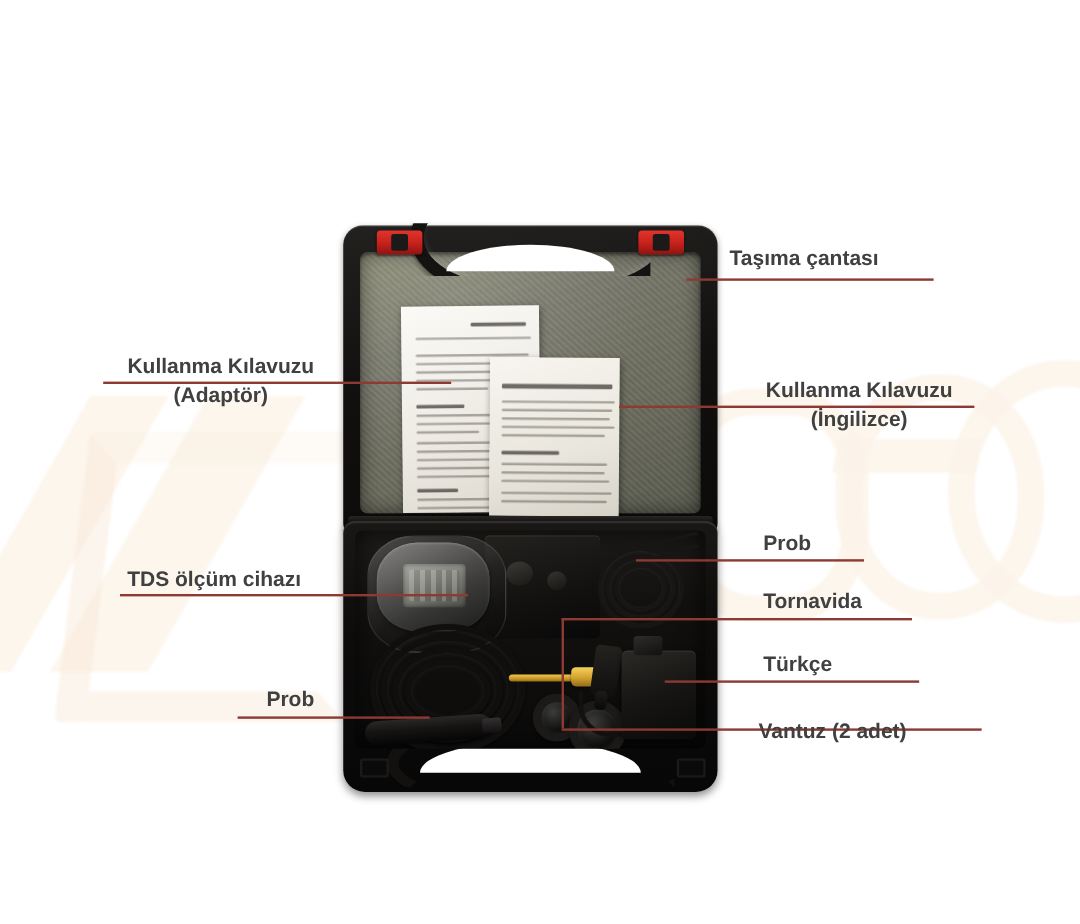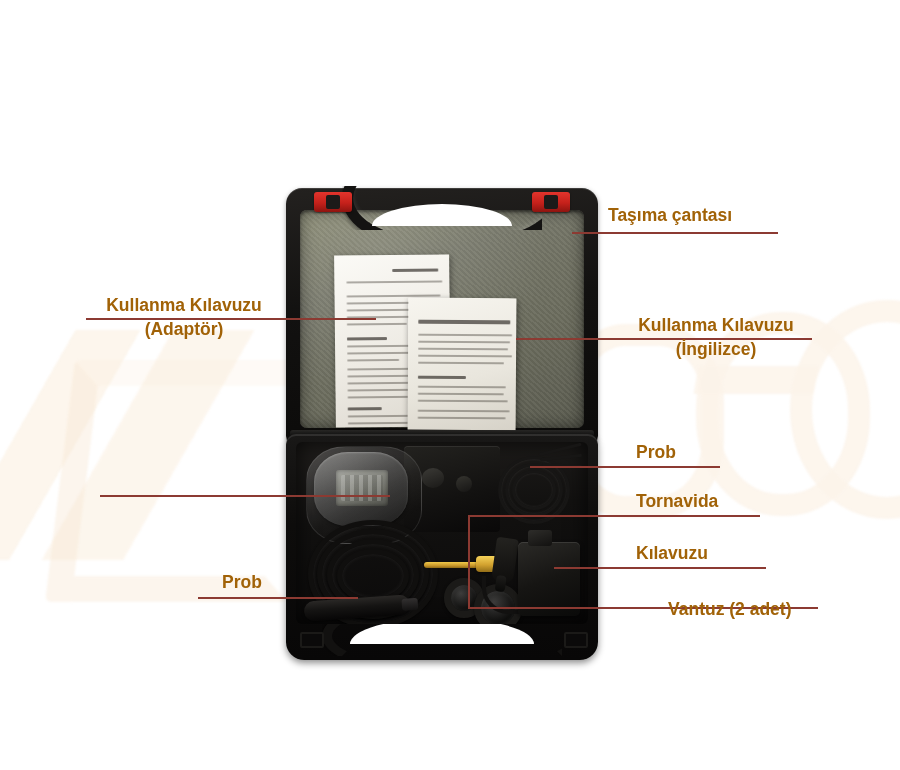--- a/index.html
+++ b/index.html
@@ -30,21 +30,21 @@
 
   
   .title{position:absolute;left:0;top:56px;width:900px;text-align:center;
     font-size:46px;font-weight:bold;color:#151515;letter-spacing:.5px;
     font-family:"Liberation Sans", sans-serif;}
 
   
   .lead{position:absolute;height:2px;background:#8c3a32;}
 
   
-  .label{position:absolute;font-size:17.5px;font-weight:bold;color:#a16207;line-height:24px;white-space:nowrap;}
+  .label{position:absolute;font-size:17.5px;font-weight:bold;color:#404040;line-height:24px;white-space:nowrap;}
   .label.c{text-align:center;}
 
   
   .case{position:absolute;left:286px;top:172px;width:312px;height:488px;}
 
   
   .lid{position:absolute;left:0;top:16px;width:312px;height:258px;
     background:linear-gradient(175deg,#23211f 0%,#121110 45%,#0b0a09 100%);
     border-radius:16px 16px 10px 10px;
     box-shadow:inset 0 1px 0 rgba(255,255,255,.14), 0 2px 5px rgba(0,0,0,.35);}
@@ -326,23 +326,24 @@
   </div>
 
   <div class="lead" style="left:530px;top:466px;width:190px;"></div>
   <div class="label" style="left:636px;top:440px;">Prob</div>
 
   <div class="lead" style="left:468px;top:515px;width:292px;"></div>
   <div class="lead" style="left:468px;top:515px;width:2px;height:92px;"></div>
   <div class="label" style="left:636px;top:489px;">Tornavida</div>
 
   <div class="lead" style="left:554px;top:567px;width:212px;"></div>
-  <div class="label" style="left:636px;top:541px;">Kılavuzu</div>
+  <div class="label" style="left:636px;top:541px;">Türkçe</div>
 
   <div class="lead" style="left:468px;top:607px;width:350px;"></div>
-  <div class="label" style="left:632px;top:597px;margin-left:36px;">Vantuz (2 adet)</div>
+  <div class="label" style="left:632px;top:597px;">Vantuz (2 adet)</div>
 
   <div class="lead" style="left:100px;top:495px;width:290px;"></div>
+  <div class="label" style="left:106px;top:470px;">TDS ölçüm cihazı</div>
 
   <div class="lead" style="left:198px;top:597px;width:160px;"></div>
   <div class="label" style="left:222px;top:570px;">Prob</div>
 
 </div>
 
 </body></html>

